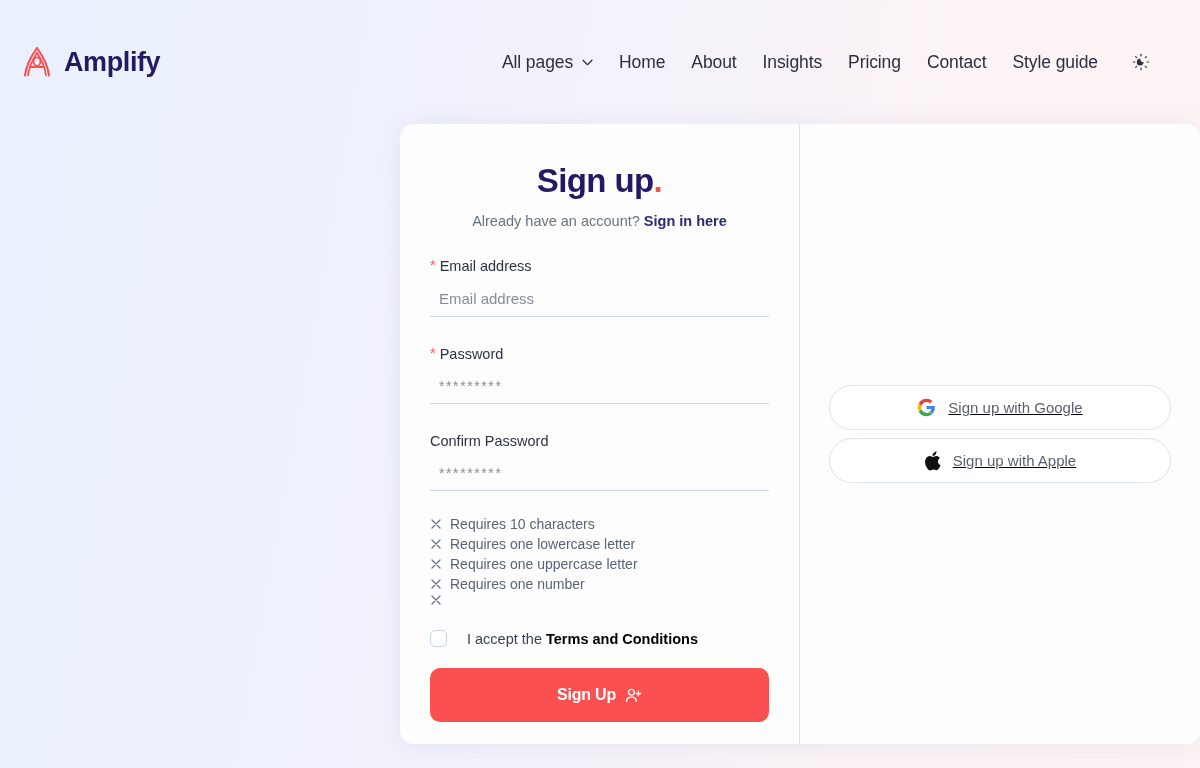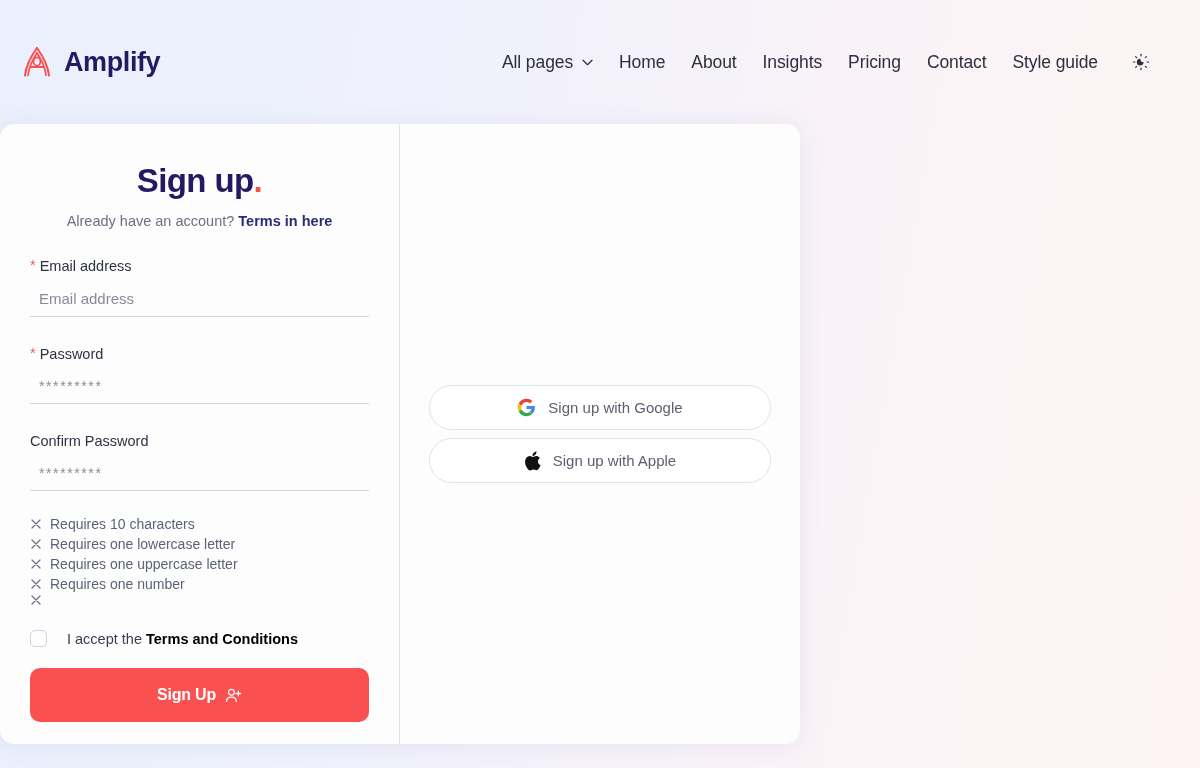--- a/index.html
+++ b/index.html
@@ -29,33 +29,33 @@
   }
   .nav-dd { display:flex; align-items:center; gap:9px;text-align:center; }
   .chev { width:11px; height:7px; display:block; }
   .theme-toggle {
     margin-left:28px; width:30px; height:30px;
     display:flex; align-items:center; justify-content:center;
     cursor:pointer;
   }
 
   
-  .card-wrap { display:flex; justify-content:flex-start;border-radius:29px; }
+  .card-wrap { display:flex; justify-content:flex-end;border-radius:29px; }
   .card {
     width:800px; min-height:620px; display:flex;
     background:#fdfdfe; border-radius:14px;
     box-shadow:0 2px 26px rgba(80,90,150,.09);
   }
   .pane-left {
     width:400px; padding:38px 30px 0 30px;
     border-right:1px solid #dde3ee;
   }
   .pane-right {
     width:400px; display:flex; flex-direction:column;
-    align-items:center; justify-content:center; padding:0 30px;
+    align-items:center; justify-content:center; padding:0 30px;text-decoration:underline;
   }
 
   
   .title {
     text-align:center; font-size:33px; font-weight:bold;
     color:#231a63; letter-spacing:-0.6px;
   }
   .title .dot { color:#fb4f4f; }
   .subtitle {
     text-align:center; margin-top:13px;
@@ -180,21 +180,21 @@
 
 <div class="card-wrap">
   <div class="card">
 
     <div class="pane-left">
 
       <h1 class="title"><span>Sign up</span><span class="dot">.</span></h1>
 
       <p class="subtitle">
         <span>Already have an account?</span>
-        <a>Terms in here</a>
+        <a>Sign in here</a>
       </p>
 
       <div class="field">
         <div class="field-label">
           <span class="req">*</span>
           <span>Email address</span>
         </div>
         <input class="field-input" type="text" placeholder="Email address" style="">
       </div>
 

